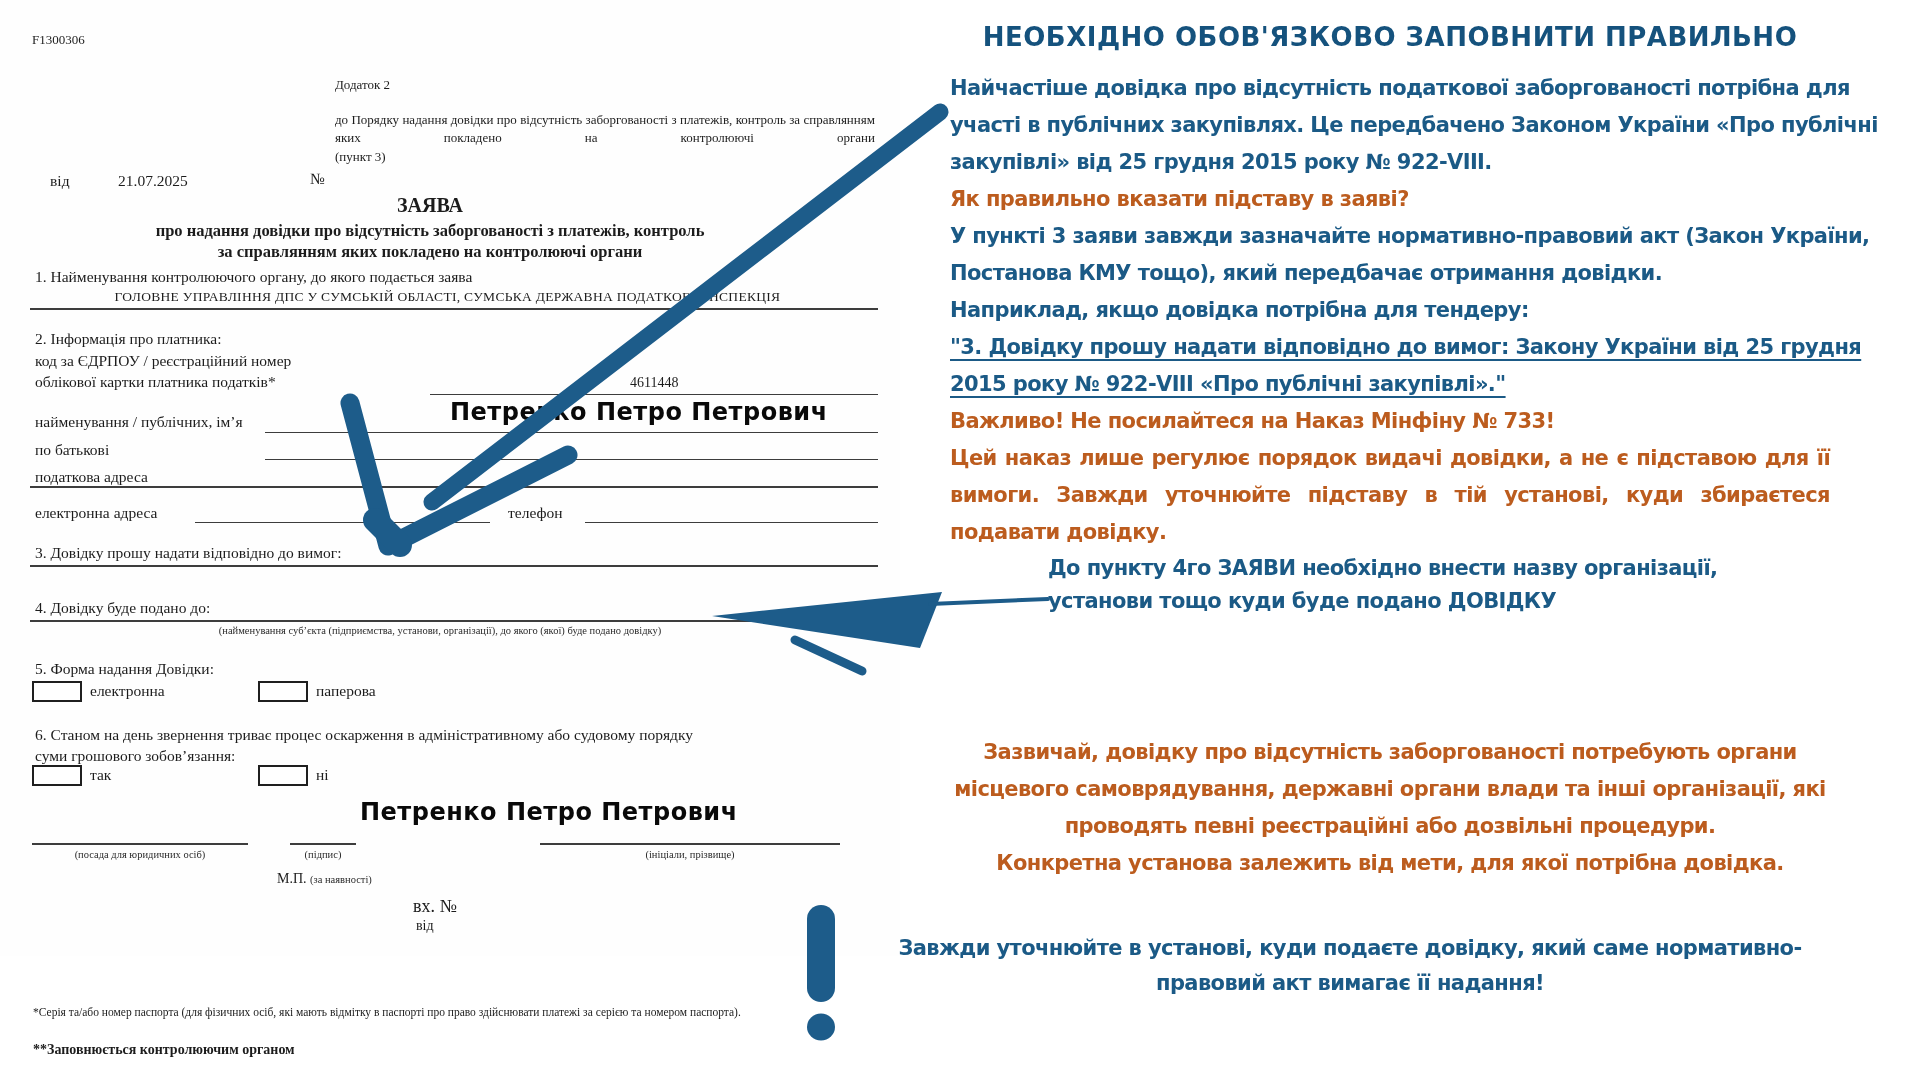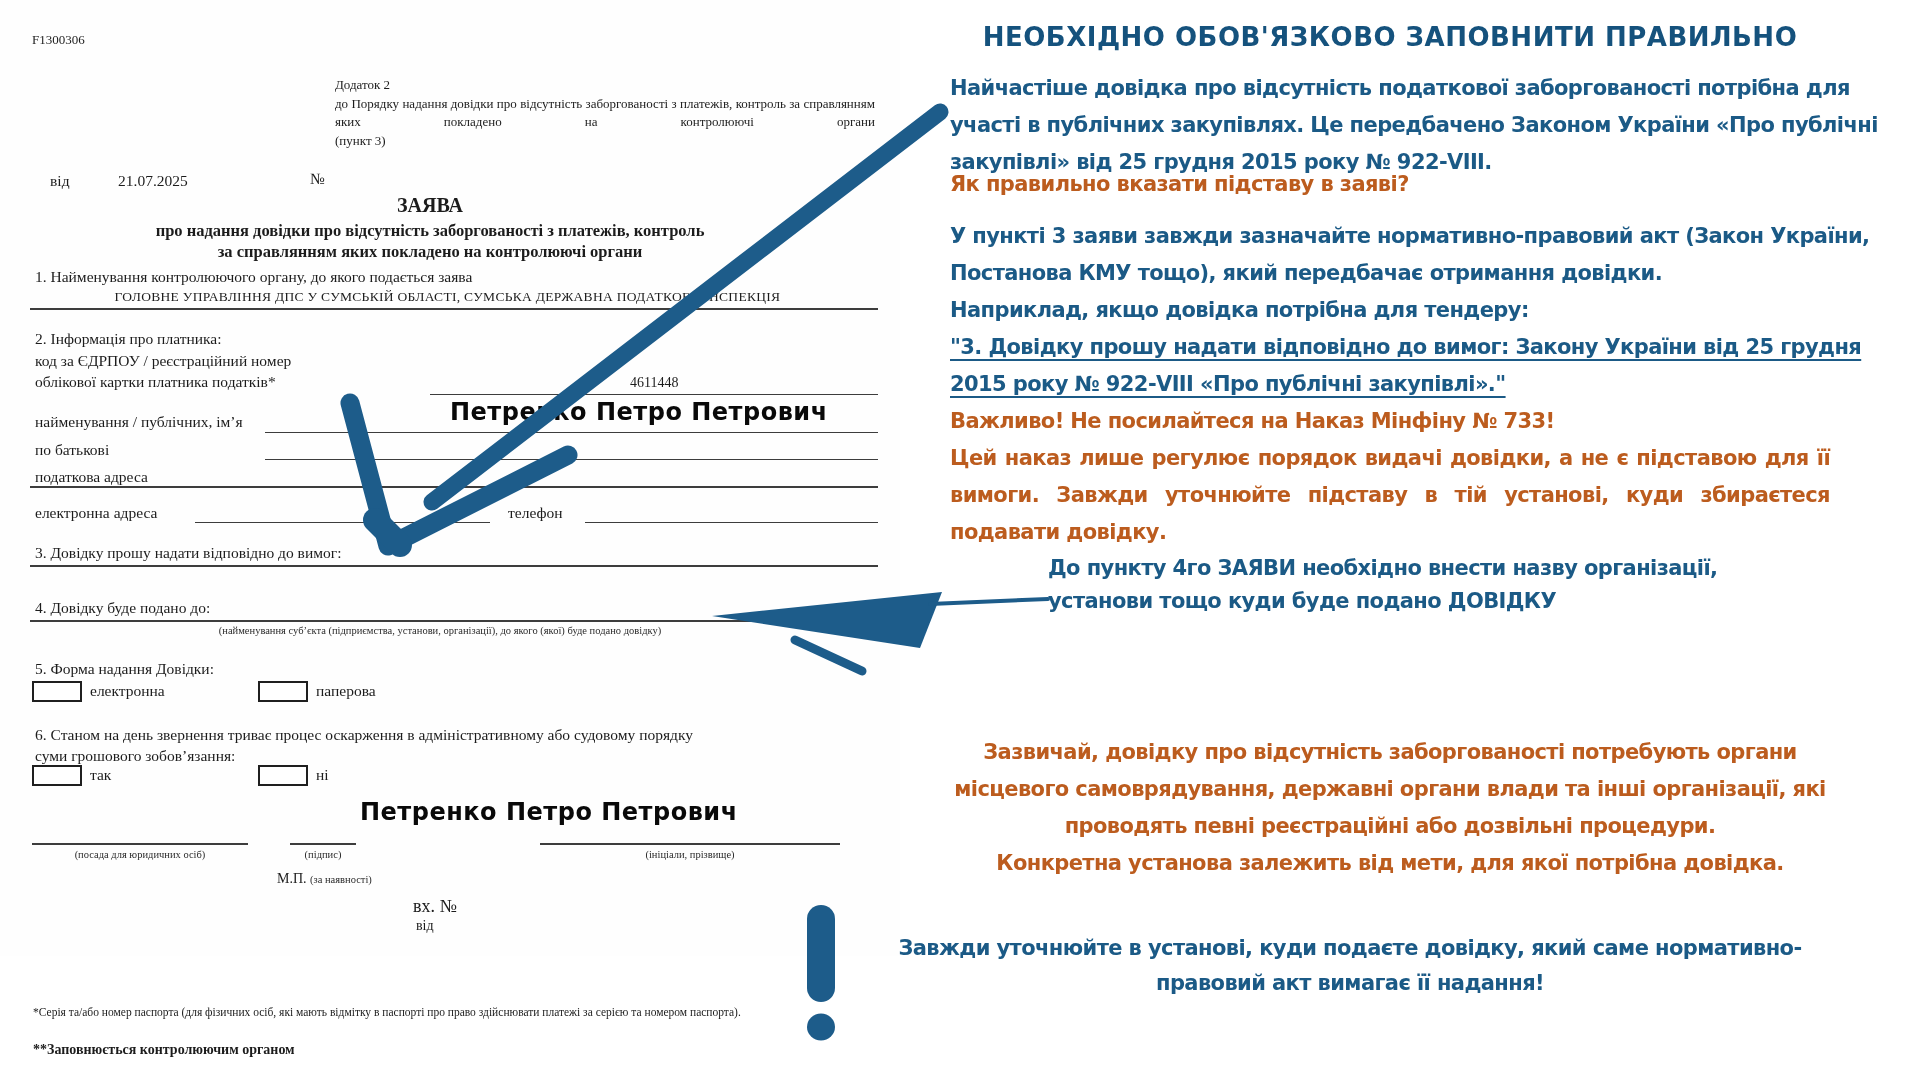--- a/index.html
+++ b/index.html
@@ -13,21 +13,21 @@
   .fs{font-size:13px;}
   .cap{font-size:10.5px;color:#2a2a2a;}
   .fu{position:absolute;height:0;border-bottom:2px solid #3d3d3d;}
   .fu.thin{border-bottom-width:1.5px;}
   .ctr{text-align:center;white-space:nowrap;}
   .bold{font-weight:700;}
   .cb{position:absolute;width:46px;height:17px;border:2px solid #1f1f1f;background:#fff;}
   .name-overlay{position:absolute;font-family:"DejaVu Sans",sans-serif;font-weight:700;
        font-size:24px;letter-spacing:.5px;color:#090909;white-space:nowrap;}
   .appendix{position:absolute;left:335px;top:76px;width:540px;font-size:13px;line-height:18.5px;}
-  .appendix .jl{text-align:justify;text-align-last:justify;}
+  .appendix .jl{text-align:justify;text-align-last:justify;margin-top:16px;}
   
   .gl{position:absolute;white-space:nowrap;font-weight:700;color:#1b5a86;
       font-size:21px;letter-spacing:-.6px;font-family:"DejaVu Sans",sans-serif;}
   .gl.or{color:#bc5c1e;}
   .gl.j{width:880px;text-align:justify;text-align-last:justify;}
   .gl.c{width:880px;text-align:center;}
   .gl.u{text-decoration:underline;text-underline-offset:5px;text-decoration-thickness:2px;}
   .gtitle{position:absolute;left:950px;top:22px;width:880px;text-align:center;
       font-family:"DejaVu Sans",sans-serif;font-weight:700;font-size:26px;
       letter-spacing:.5px;color:#15527d;white-space:nowrap;}
@@ -119,21 +119,21 @@
   <div class="abs" style="left:33px;top:1042px;font-size:14px;font-weight:bold;">**Заповнюється контролюючим органом</div>
 </div>
 
 <div>
   <div class="gtitle">НЕОБХІДНО ОБОВ'ЯЗКОВО ЗАПОВНИТИ ПРАВИЛЬНО</div>
 
   <div class="gl j" style="left:950px;top:76px;">Найчастіше довідка про відсутність податкової заборгованості потрібна для</div>
   <div class="gl j" style="left:950px;top:113px;">участі в публічних закупівлях. Це передбачено Законом України «Про публічні</div>
   <div class="gl" style="left:950px;top:150px;">закупівлі» від 25 грудня 2015 року № 922-VIII.</div>
 
-  <div class="gl or" style="left:950px;top:172px;">Як правильно вказати підставу в заяві?</div>
+  <div class="gl or" style="left:950px;top:187px;">Як правильно вказати підставу в заяві?</div>
 
   <div class="gl j" style="left:950px;top:224px;">У пункті 3 заяви завжди зазначайте нормативно-правовий акт (Закон України,</div>
   <div class="gl" style="left:950px;top:261px;">Постанова КМУ тощо), який передбачає отримання  довідки.</div>
 
   <div class="gl" style="left:950px;top:298px;">Наприклад, якщо довідка потрібна для тендеру:</div>
 
   <div class="gl j u" style="left:950px;top:335px;">"3. Довідку прошу надати відповідно до вимог: Закону України від 25 грудня</div>
   <div class="gl u" style="left:950px;top:372px;">2015 року № 922-VIII «Про публічні закупівлі»."</div>
 
   <div class="gl or" style="left:950px;top:409px;">Важливо! Не посилайтеся на Наказ Мінфіну № 733!</div>

